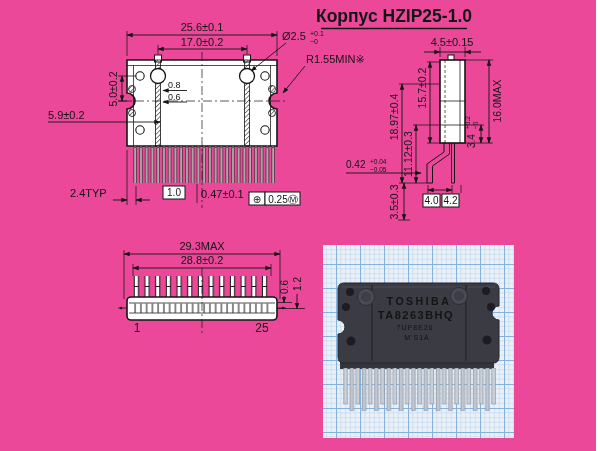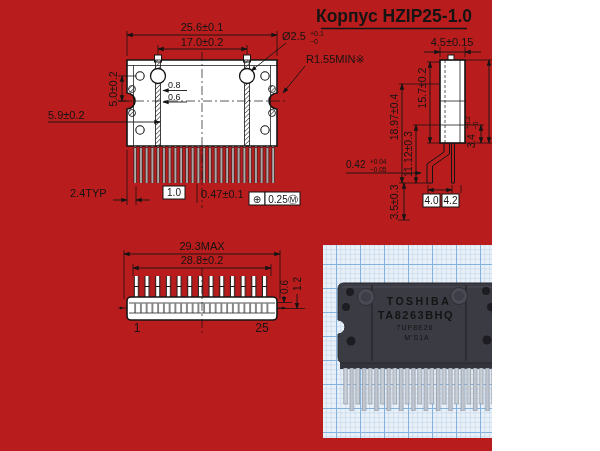--- a/index.html
+++ b/index.html
@@ -1,16 +1,16 @@
 <!DOCTYPE html>
 <html><head>
 <meta charset="utf-8">
 <style>
   html,body{margin:0;padding:0;background:#ffffff;}
-  .stage{position:relative;width:492px;height:451px;background:#b91c1c;overflow:hidden;
+  .stage{position:relative;width:596px;height:451px;background:#ec4899;overflow:hidden;
          font-family:"Liberation Sans","DejaVu Sans",sans-serif;}
   svg{position:absolute;left:0;top:0;}
   text{font-family:"Liberation Sans","DejaVu Sans",sans-serif;fill:#141414;}
   .t18{font-size:17.5px;font-weight:bold;}
   .t11{font-size:11px;}
   .t10{font-size:10px;}
   .t105{font-size:10.5px;}
   .t9{font-size:9px;}
   .t12{font-size:12px;}
   .t75{font-size:7px;}

